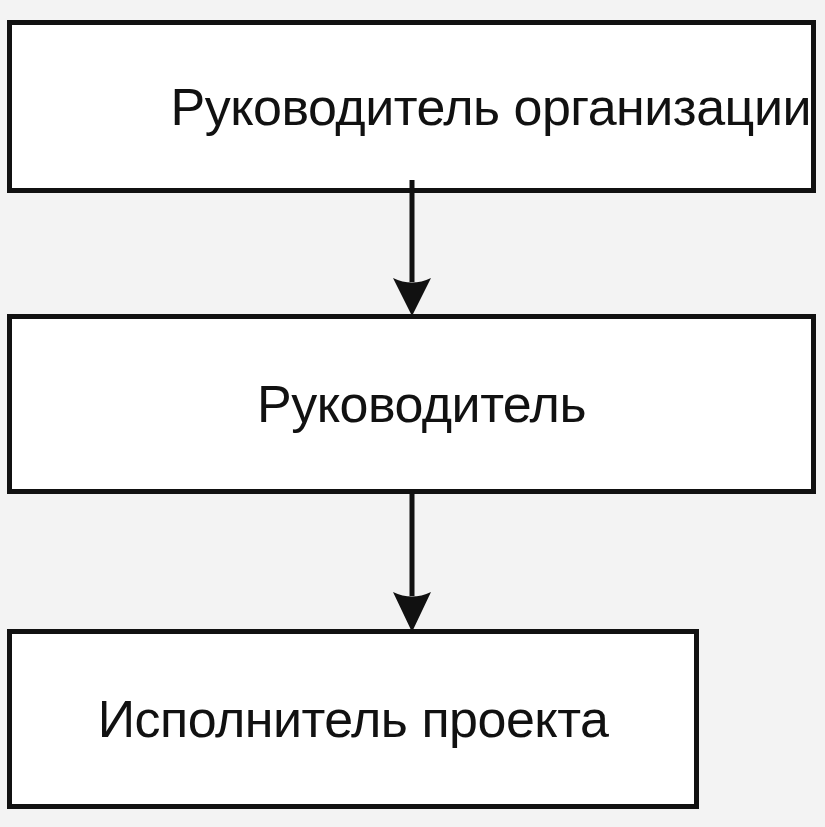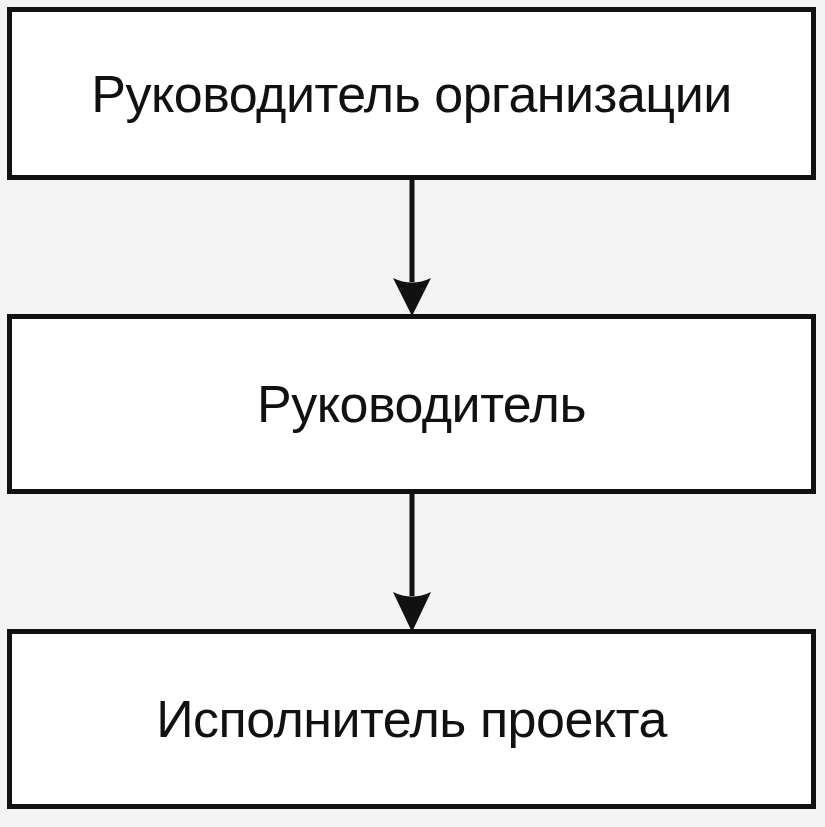--- a/index.html
+++ b/index.html
@@ -30,37 +30,38 @@
     color: #111111;
     font-size: 52px;
     line-height: 62px;
     letter-spacing: -0.5px;
     white-space: nowrap;
     font-weight: 400;
   }
   
   #node-1 {
     left: 7px;
-    top: 7px;
+    top: 20px;
     width: 809px;
     height: 173px;
+    align-items: flex-end;
   }
   
   #node-2 {
     left: 7px;
     top: 314px;
     width: 809px;
     height: 180px;
     padding-left: 20px;
   }
   
   #node-3 {
     left: 7px;
     top: 629px;
-    width: 809px;
+    width: 692px;
     height: 180px;
   }
   .connector {
     position: absolute;
     left: 381px;
     width: 62px;
   }
   #connector-1 { top: 180px;  height: 136px; }
   #connector-2 { top: 492px;  height: 140px; }
   .connector svg { display: block; width: 100%; height: 100%; }

